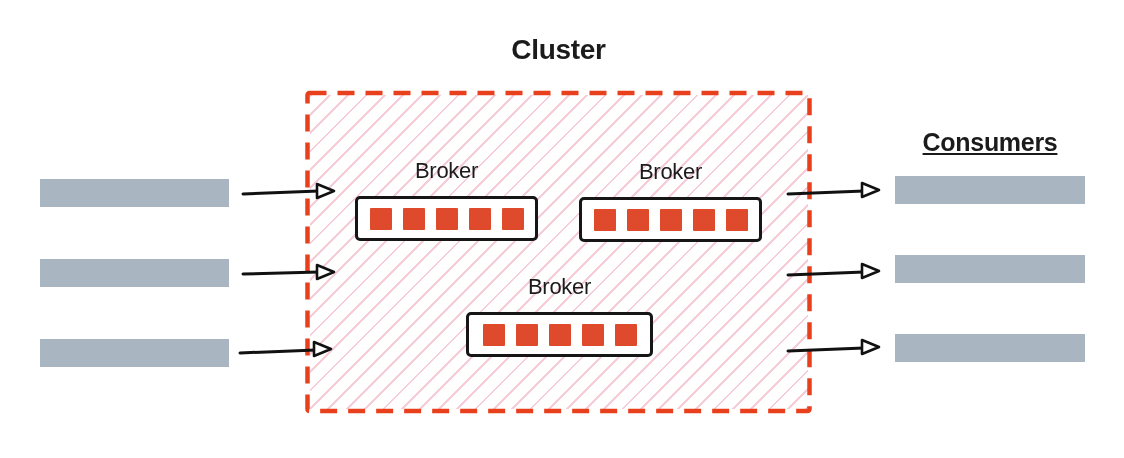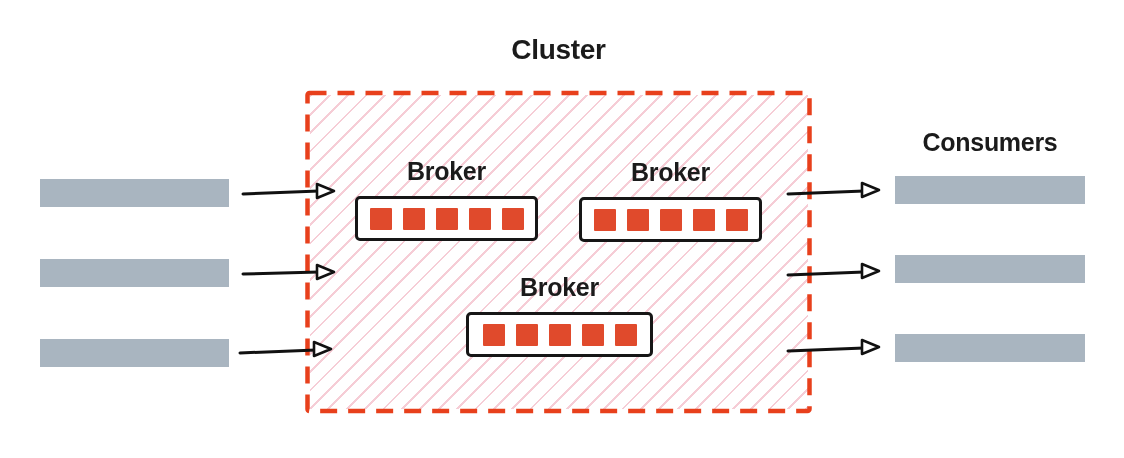--- a/index.html
+++ b/index.html
@@ -26,21 +26,21 @@
     font-weight:600;
     letter-spacing:-0.3px;
     color:var(--text);
   }
   .title{
     left:305px;top:34px;width:507px;
     font-size:28px;
   }
   .side-label{font-size:25px;}
   .producers-label{left:40px;top:128px;width:189px;}
-  .consumers-label{left:895px;top:128px;width:190px;}
+  .consumers-label{left:895px;top:128px;width:190px;text-decoration:underline;}
 
   .hatch{
     position:absolute;
     left:310px;top:95px;width:498px;height:314px;
     background:repeating-linear-gradient(
       135deg,
       var(--hatch_pink) 0px, var(--hatch_pink) 2px,
       transparent 2px, transparent 13px);
   }
 
@@ -56,21 +56,21 @@
   }
 
   .broker{
     position:absolute;
     display:flex;flex-direction:column;align-items:center;
   }
   .broker-1{left:355px;top:158px;width:183px;}
   .broker-2{left:579px;top:159px;width:183px;}
   .broker-3{left:466px;top:274px;width:187px;}
   .broker-label{
-    font-size:25px;font-weight:700;letter-spacing:-0.3px;
+    font-size:22px;font-weight:400;letter-spacing:-0.3px;
     line-height:26px;margin-bottom:12px;
   }
   .broker-box{
     box-sizing:border-box;
     width:100%;height:45px;
     background:#ffffff;
     border:3px solid var(--box_border);
     border-radius:5px;
     display:flex;align-items:center;justify-content:center;
     gap:11px;

